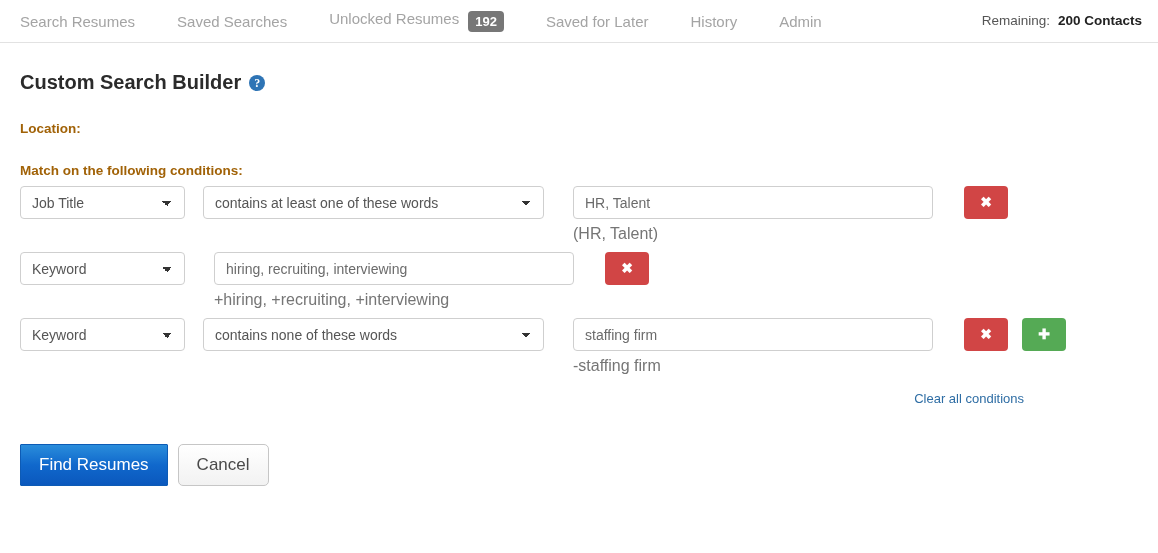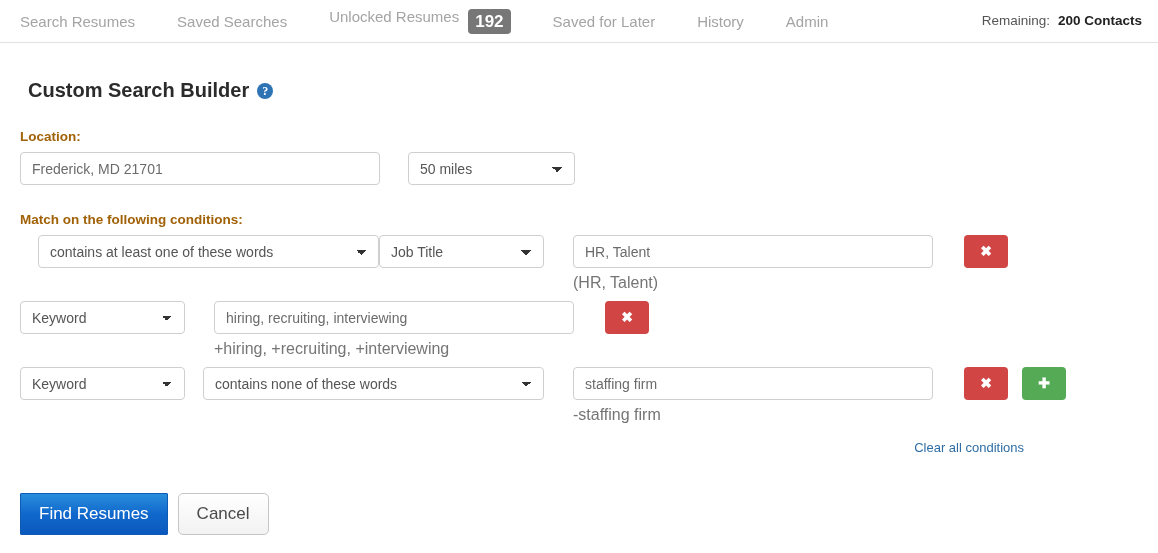--- a/index.html
+++ b/index.html
@@ -27,21 +27,21 @@
     margin-right: 42px;
     text-decoration: none;
     white-space: nowrap;
     display: inline-flex;
     cursor: pointer;
   }
   .nav-badge {
     display: inline-block;
     background: #777777;
     color: #ffffff;
-    font-size: 17px;
+    font-size: 13px;
     font-weight: bold;
     line-height: 1;
     padding: 4px 7px 4px 7px;
     border-radius: 4px;
     margin-left: 9px;
     vertical-align: middle;
   }
   .nav-right {
     position: absolute;
     right: 16px;
@@ -50,21 +50,21 @@
     color: #333333;
     white-space: nowrap;
   }
   .nav-right .rem-label { color: #555555; padding-left: 44px; }
   .nav-right .rem-value { font-weight: bold; color: #222222; margin-left: 8px; }
 
   
   .page { padding: 0 20px; }
 
   .page-title {
-    margin: 8px;
+    margin: 0;
     padding-top: 28px;
     font-size: 20px;
     font-weight: bold;
     color: #2b2b2b;
     display: flex;
     align-items: center;
     gap: 8px;
   }
   .help-icon {
     width: 16px; height: 16px;
@@ -233,37 +233,31 @@
 </div>
 
 <div class="page">
 
   <h1 class="page-title">
     <span>Custom Search Builder</span>
     <span class="help-icon">?</span>
   </h1>
 
   <div class="field-label">Location:</div>
-  <div class="location-row">
-    <input class="txt-input loc-input" type="text" value="Frederick, MD 21701" style="">
-    <select class="sel-input dist-select">
-      <option>50 miles</option>
-    </select>
-  </div>
 
   <div class="field-label">Match on the following conditions:</div>
 
   <div class="cond-area">
 
     <div class="cond-row">
+      <select class="sel-input cond-field">
+        <option>Job Title</option>
+      </select>
       <select class="sel-input cond-op">
         <option>contains at least one of these words</option>
-      </select>
-      <select class="sel-input cond-field">
-        <option>Job Title</option>
       </select>
       <div class="cond-valwrap">
         <input class="txt-input cond-val" type="text" value="HR, Talent" style="">
         <div class="cond-hint">(HR, Talent)</div>
       </div>
       <button class="btn-icon btn-remove">
         <span>✖</span>
       </button>
     </div>
 

